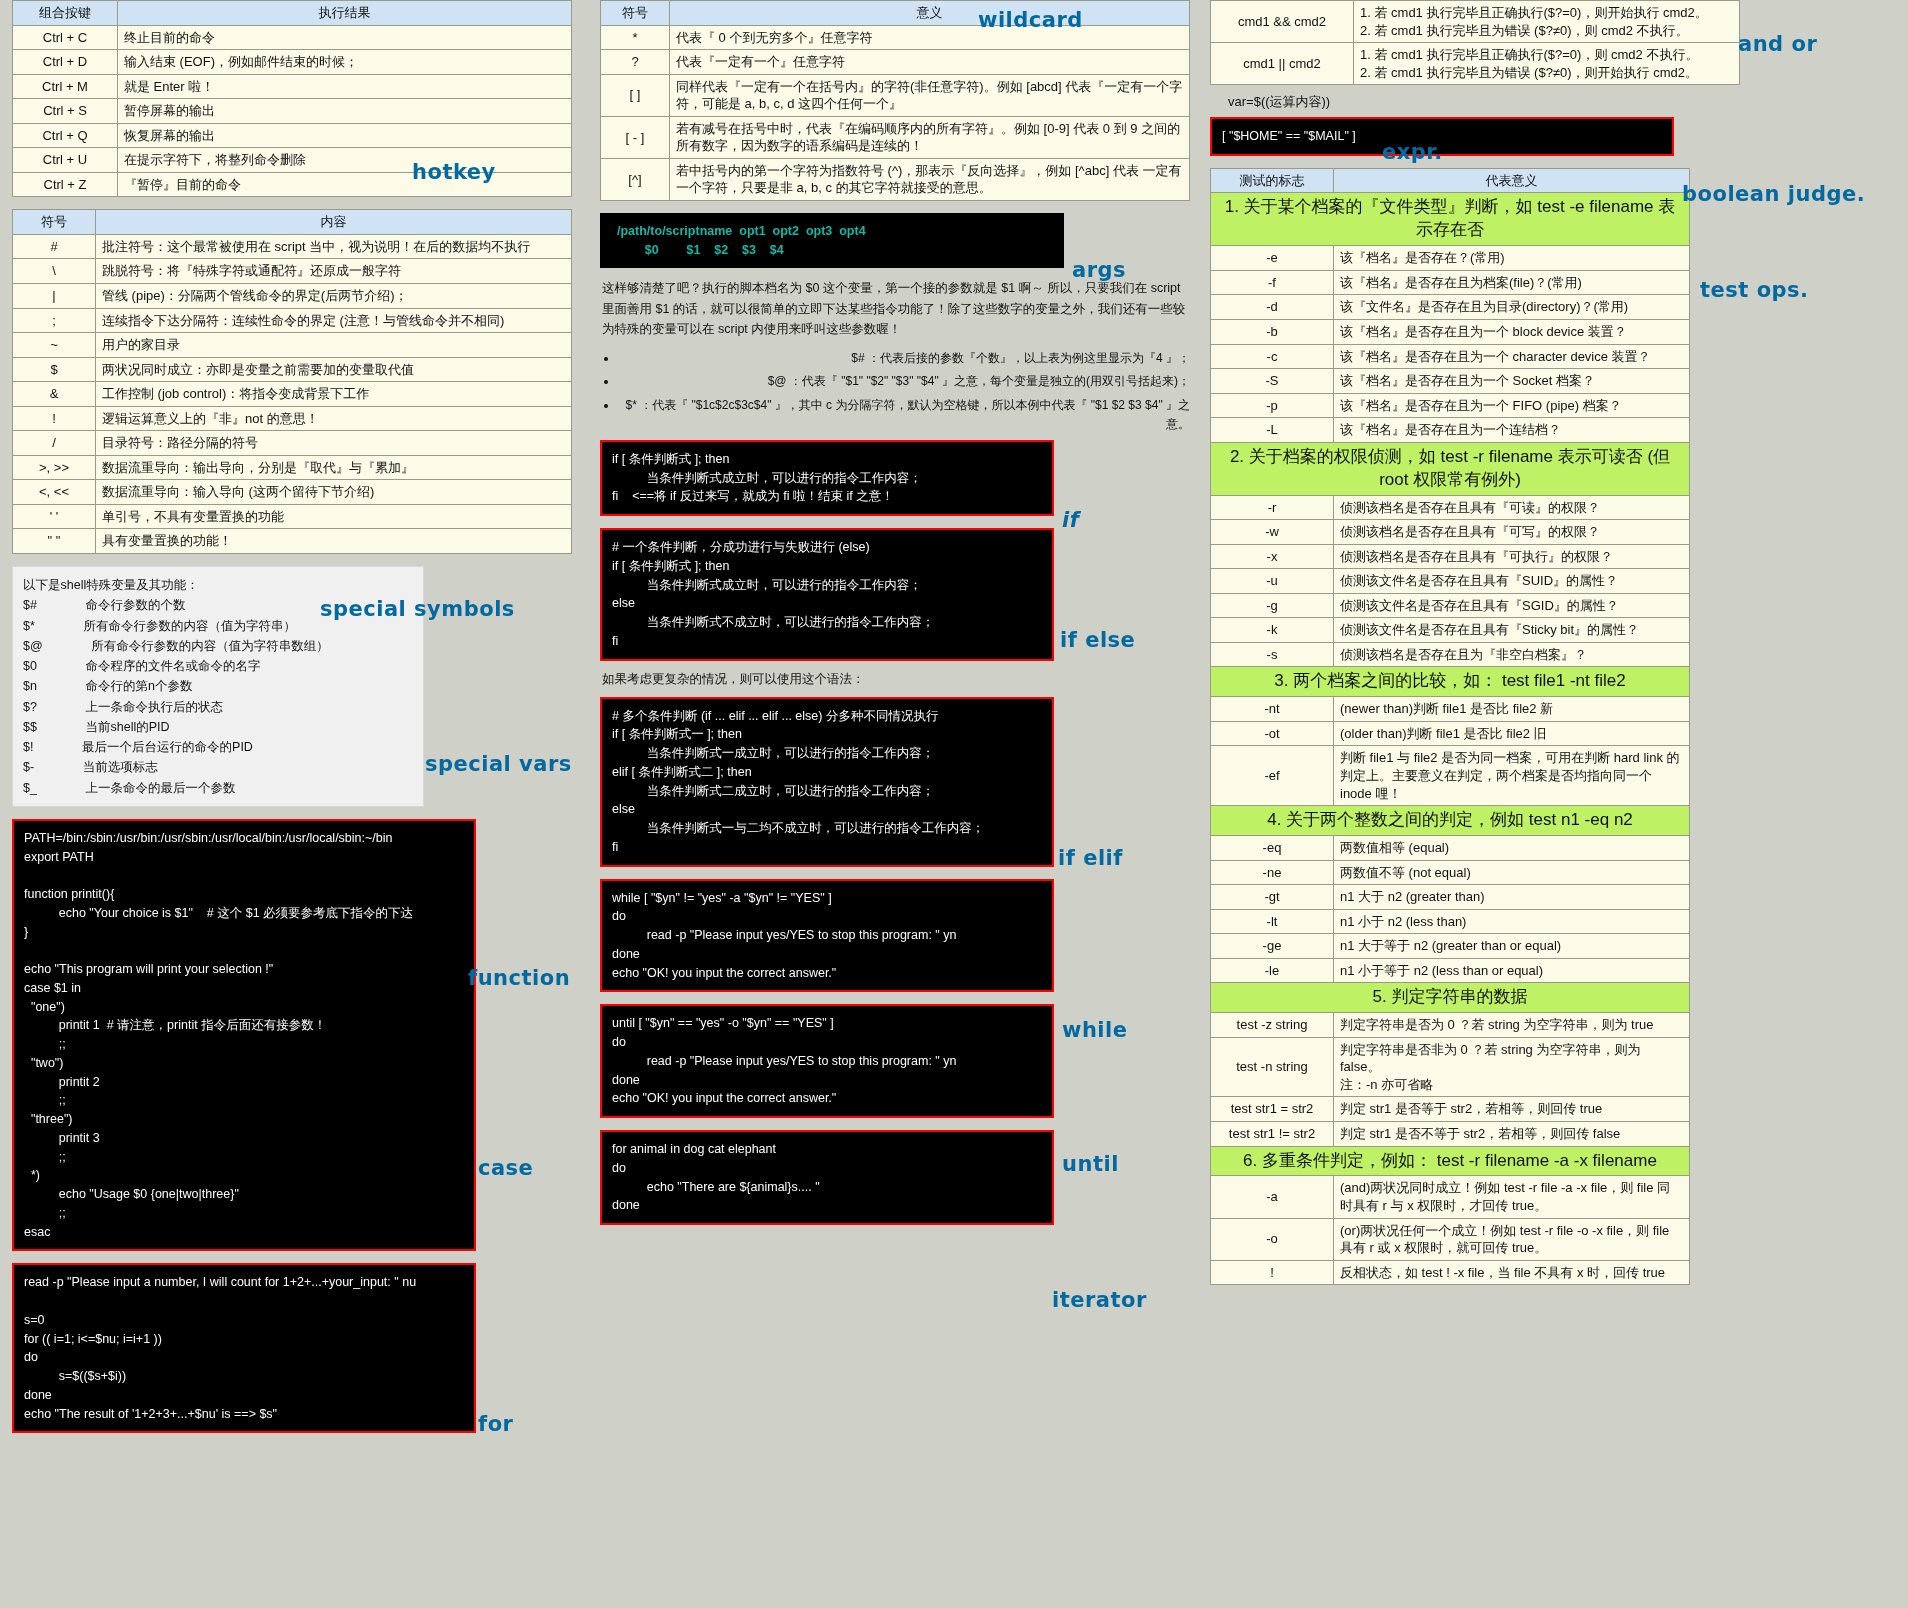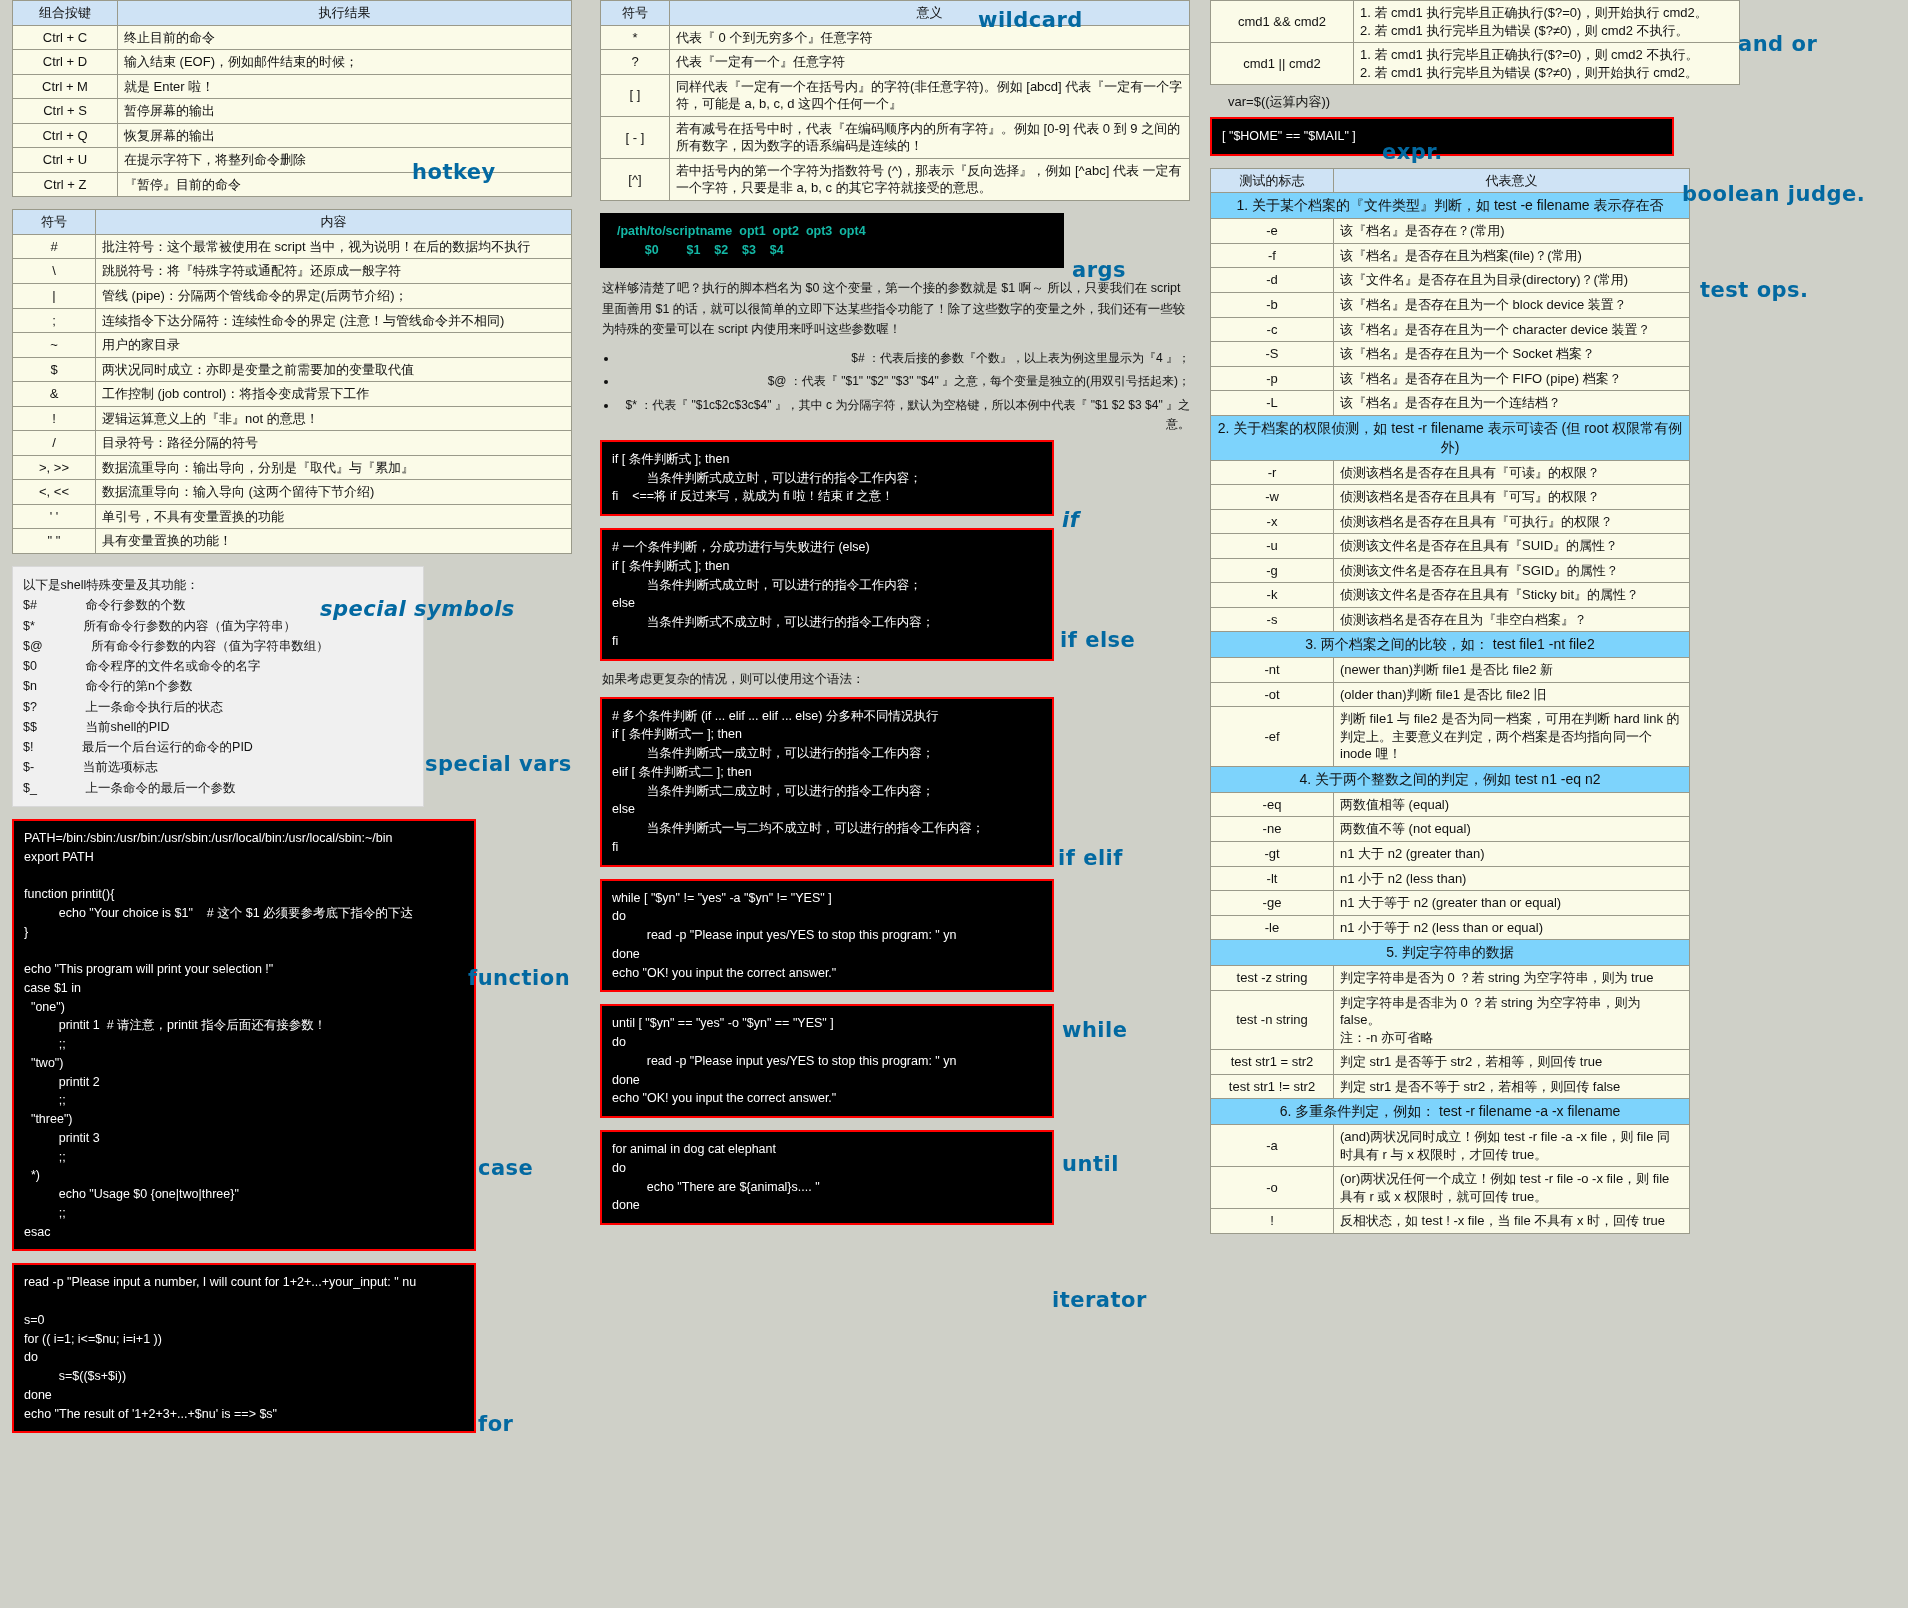--- a/index.html
+++ b/index.html
@@ -11,21 +11,21 @@
     position:relative;overflow:hidden;
   }
   .col{position:absolute;top:0;}
   .col1{left:12px;width:560px;}
   .col2{left:600px;width:590px;}
   .col3{left:1210px;width:690px;}
 
   table{border-collapse:collapse;width:100%;background:#fbfbe8;}
   table td,table th{border:1px solid #9a9a8a;padding:3px 6px;vertical-align:middle;line-height:1.35;}
   th{background:#cfe3f5;font-weight:normal;text-align:center;}
-  .sec td{background:#7dd3fc;font-size:14px;}
+  .sec td{background:#bef264;font-size:17px;}
 
   .redlabel{
     position:absolute;color:#0369a1;font-weight:bold;
     font-family:"DejaVu Sans", sans-serif;
     font-size:21px;letter-spacing:.5px;
   }
 
   .code{
     background:#000;color:#fff;border:2px solid #ff0000;
     font-family:"Liberation Sans", sans-serif;
@@ -478,21 +478,21 @@
         </tr>
     <tr>
           <td>!</td>
           <td>反相状态，如 test ! -x file，当 file 不具有 x 时，回传 true</td>
         </tr>
   </tbody>
     </table>
 </div>
 
 <div class="redlabel" style="left:412px;top:160px;">hotkey</div>
-<div class="redlabel" style="left:320px;top:597px;font-style:italic;">special symbols</div>
+<div class="redlabel" style="left:320px;top:597px;">special symbols</div>
 <div class="redlabel" style="left:425px;top:752px;">special vars</div>
 <div class="redlabel" style="left:468px;top:966px;">function</div>
 <div class="redlabel" style="left:478px;top:1156px;">case</div>
 <div class="redlabel" style="left:478px;top:1412px;">for</div>
 
 <div class="redlabel" style="left:978px;top:8px;">wildcard</div>
 <div class="redlabel" style="left:1072px;top:258px;">args</div>
 <div class="redlabel" style="left:1062px;top:508px;font-style:italic;">if</div>
 <div class="redlabel" style="left:1060px;top:628px;">if else</div>
 <div class="redlabel" style="left:1058px;top:846px;">if elif</div>

